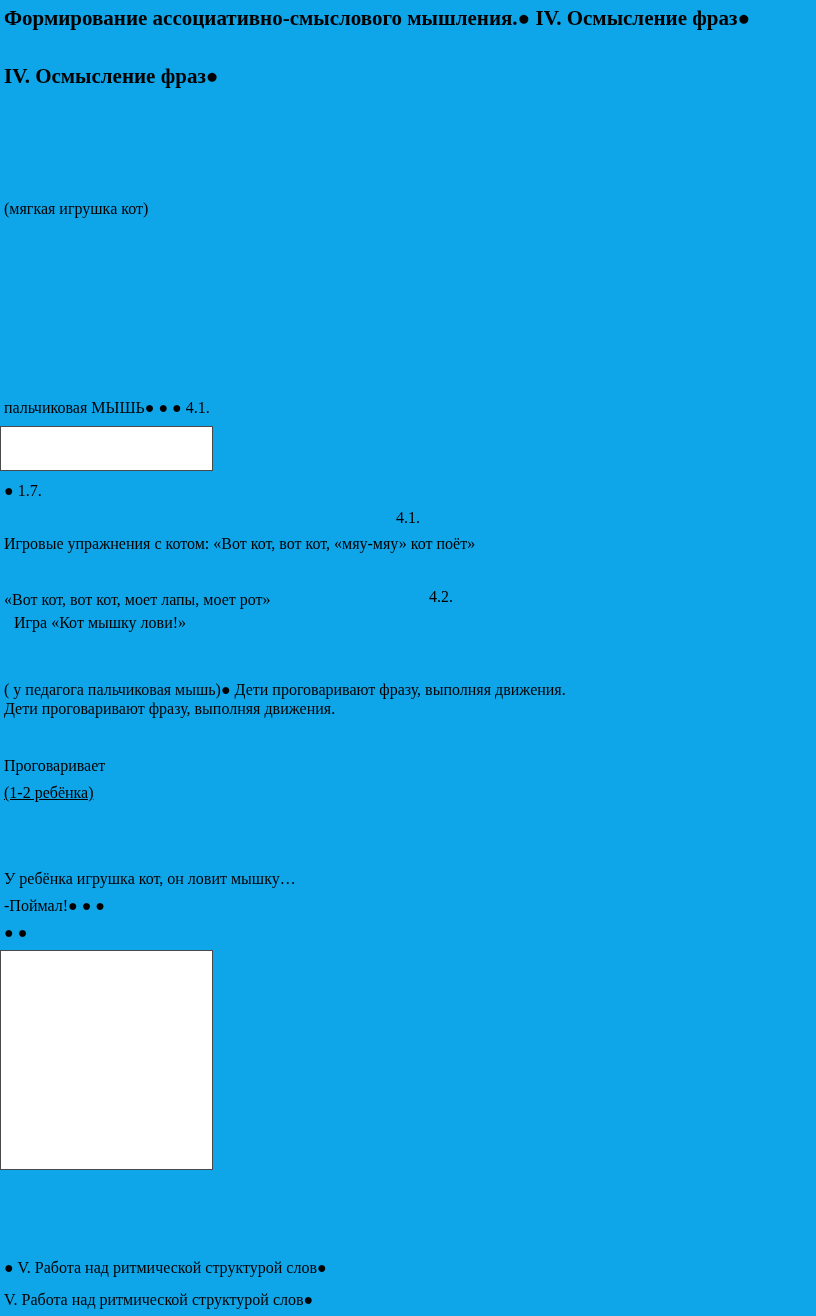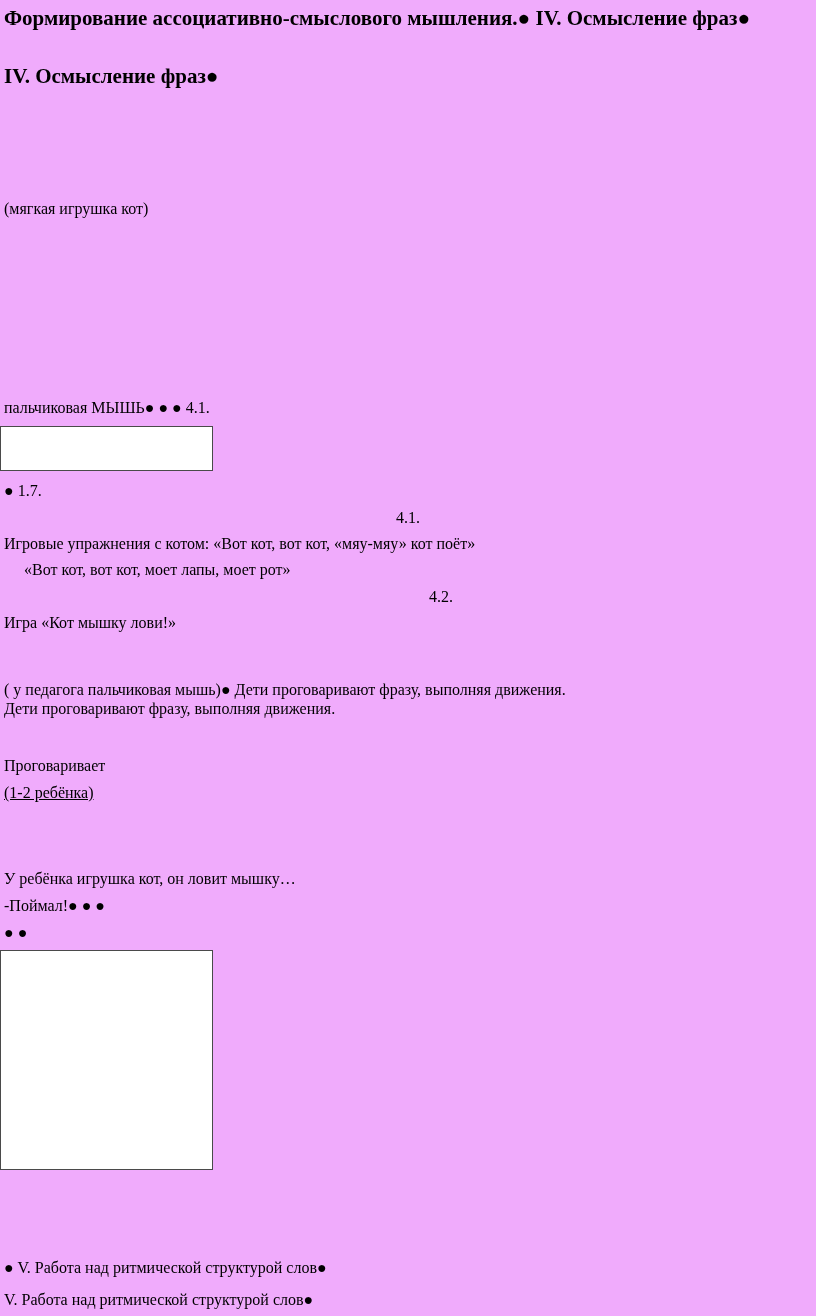--- a/index.html
+++ b/index.html
@@ -4,21 +4,21 @@
 <style>
   html, body {
     margin: 0;
     padding: 0;
     background: #ffffff;
   }
   .page {
     position: relative;
     width: 816px;
     height: 1316px;
-    background: #f0abfc;
+    background: #0ea5e9;
     font-family: "Liberation Serif", "DejaVu Serif", serif;
     color: #000000;
     overflow: hidden;
   }
   .t {
     position: absolute;
     left: 4px;
     font-size: 16px;
     line-height: 26px;
     white-space: pre-wrap;
@@ -68,25 +68,25 @@
   <div class="t" style="top: 395px;">пальчиковая МЫШЬ● ● ● 4.1.</div>
 
   <div class="frame frame-small"></div>
 
   <div class="t" style="top: 478px;">● 1.7.</div>
 
   <div class="t center" style="top: 505px;">4.1.</div>
 
   <div class="t wrap-wide" style="top: 531px;">Игровые упражнения с котом: «Вот кот, вот кот, «мяу-мяу» кот поёт»</div>
 
-  <div class="t wrap-wide" style="top: 557px; margin-left: 20px;">«Вот кот, вот кот, моет лапы, моет рот»</div>
+  <div class="t wrap-wide" style="top: 587px;">«Вот кот, вот кот, моет лапы, моет рот»</div>
 
   <div class="t center" style="top: 584px; padding-left: 33px;">4.2.</div>
 
-  <div class="t" style="top: 610px;">Игра «Кот мышку лови!»</div>
+  <div class="t" style="top: 610px; margin-left: 10px;">Игра «Кот мышку лови!»</div>
 
   <div class="t wrap-wide" style="top: 637px; margin-top: 40px;">( у педагога пальчиковая мышь)● Дети проговаривают фразу, выполняя движения.</div>
 
   <div class="t wrap-wide" style="top: 696px;">Дети проговаривают фразу, выполняя движения.</div>
 
   <div class="t" style="top: 753px;">Проговаривает</div>
 
   <div class="t" style="top: 780px; text-decoration: underline;">(1-2 ребёнка)</div>
 
   <div class="t" style="top: 866px;">У ребёнка игрушка кот, он ловит мышку…</div>

